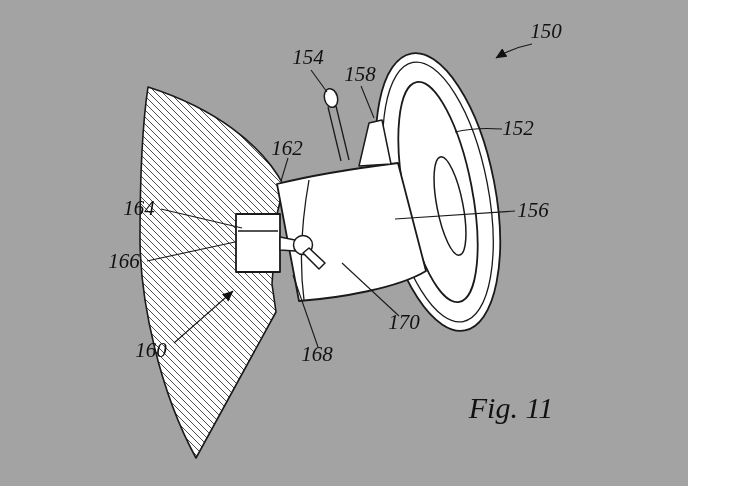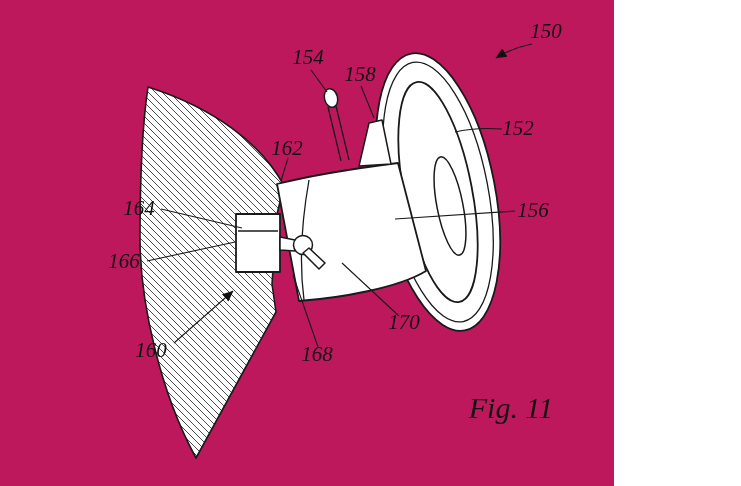--- a/index.html
+++ b/index.html
@@ -2,23 +2,23 @@
 <html><head>
 <meta charset="utf-8">
 <style>
   html, body {
     margin: 0;
     padding: 0;
     background: #ffffff;
   }
   .stage {
     position: relative;
-    width: 614px;
+    width: 688px;
     height: 486px;
-    background: #be185d;
+    background: #a3a3a3;
     overflow: hidden;
     font-family: "Liberation Serif", serif;
   }
   svg { display: block; }
   .outline {
     fill: #ffffff;
     stroke: #1a1a1a;
     stroke-width: 1.8;
     stroke-linejoin: round;
   }

